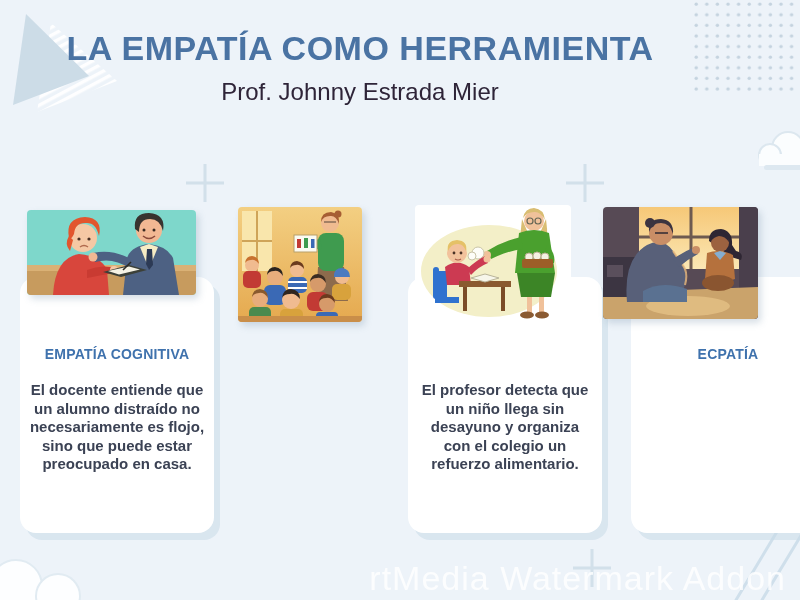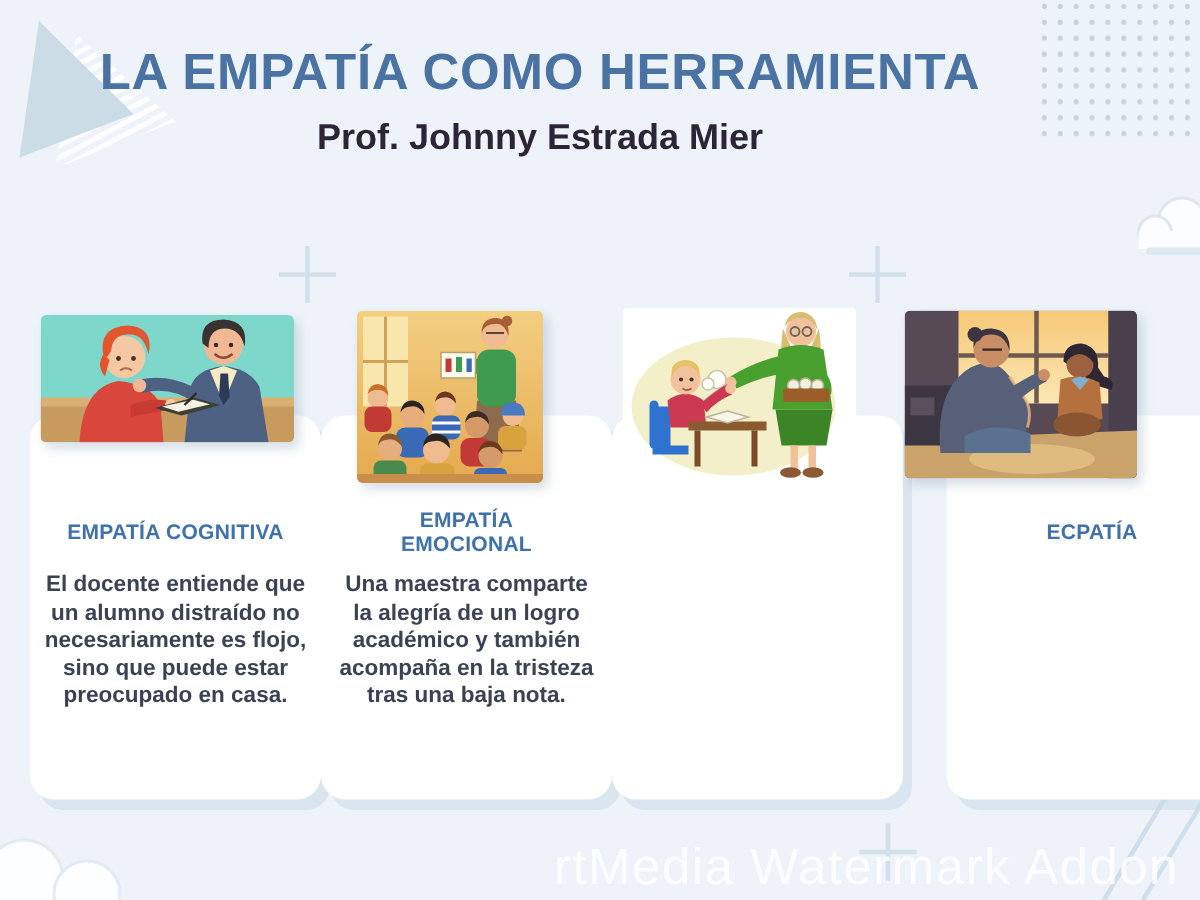--- a/index.html
+++ b/index.html
@@ -9,21 +9,21 @@
     font-family:"Liberation Sans",sans-serif;
   }
   
   .decor{position:absolute;z-index:0;}
   .plus{position:absolute;width:38px;height:38px;z-index:0;}
   .plus::before{content:'';position:absolute;left:50%;top:0;width:3px;height:100%;background:#d2e0ea;transform:translateX(-50%);}
   .plus::after{content:'';position:absolute;top:50%;left:0;height:3px;width:100%;background:#d2e0ea;transform:translateY(-50%);}
   
   .header{position:absolute;left:0;top:30px;width:720px;text-align:center;z-index:2;}
   .title{font-size:34px;line-height:37px;font-weight:800;color:#4a73a3;letter-spacing:.5px;margin:0;}
-  .subtitle{margin-top:11px;font-size:24px;font-weight:700;color:#2e2438;}
+  .subtitle{margin-top:11px;font-size:24px;font-weight:400;color:#2e2438;}
   
   .card{
     position:absolute;top:277px;width:194px;height:256px;background:#ffffff;
     border-radius:16px;box-shadow:6px 7px 0 rgba(200,219,232,.55);z-index:1;
   }
   .card-title{
     position:absolute;top:56px;left:0;right:0;height:42px;
     display:flex;align-items:center;justify-content:center;text-align:center;
     font-weight:800;font-size:14px;line-height:16px;color:#3f72ad;letter-spacing:.2px;
   }
@@ -100,27 +100,22 @@
     </h1>
     <div class="subtitle">Prof. Johnny Estrada Mier</div>
   </div>
 
   <div class="card c1" style="left:20px;">
     <div class="card-title">
         <span>EMPATÍA COGNITIVA</span>
       </div>
     <div class="card-body">El docente entiende que un alumno distraído no necesariamente es flojo, sino que puede estar preocupado en casa.</div>
   </div>
-  <div class="card c2" style="left:214px;">
-    <div class="card-title">
-        <span>EMPATÍA EMOCIONAL</span>
-      </div>
-    <div class="card-body">Una maestra comparte la alegría de un logro académico y también acompaña en la tristeza tras una baja nota.</div>
-  </div>
   <div class="card c3" style="left:408px;">
+    <div class="card-body">El profesor detecta que un niño llega sin desayuno y organiza con el colegio un refuerzo alimentario.</div>
   </div>
   <div class="card c4" style="left:602px;margin-left:29px;">
     <div class="card-title">
         <span>ECPATÍA</span>
       </div>
   </div>
 
   <div class="illus" style="left:27px;top:210px;width:169px;height:85px;">
     <svg width="169" height="85" viewBox="0 0 169 85">
       <rect width="169" height="85" fill="#7ed7cb"></rect>

